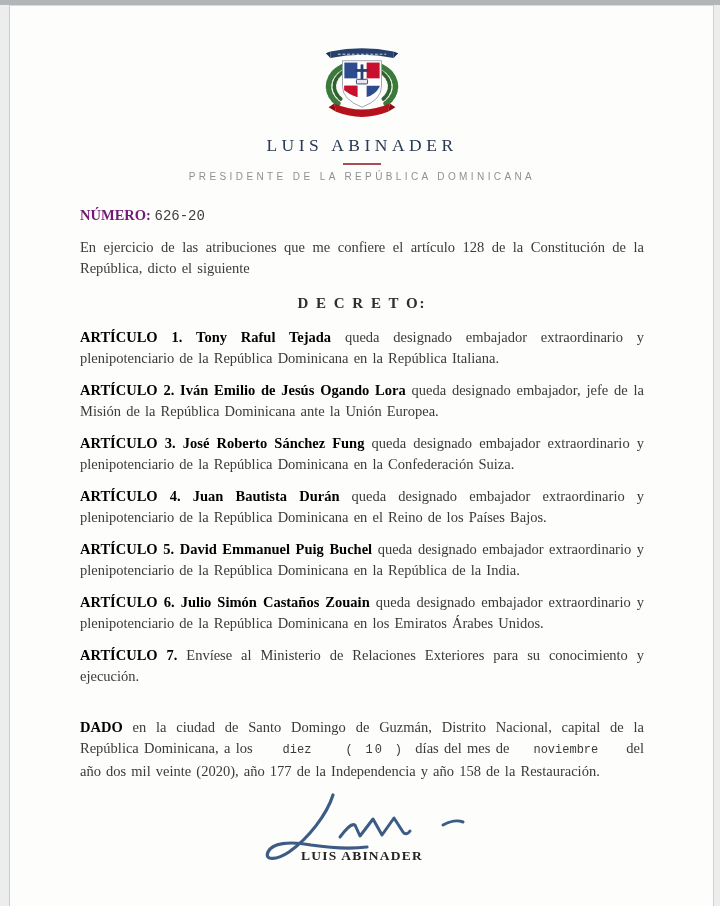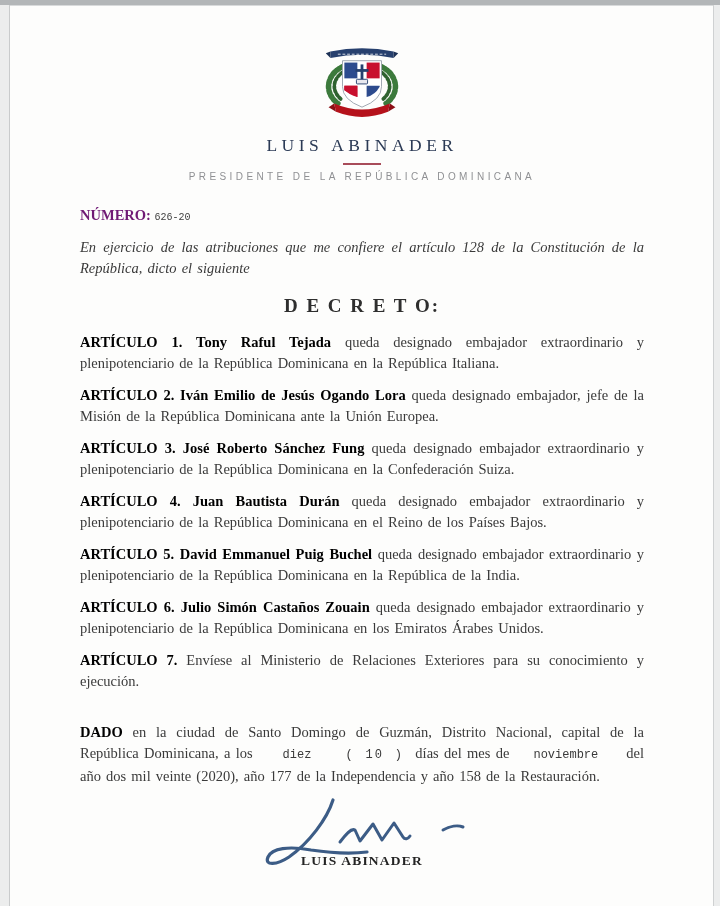--- a/index.html
+++ b/index.html
@@ -27,29 +27,29 @@
   }
   .hdr-rule{width:38px;height:2px;background:#a84c5a;margin:7px auto 6px auto;}
   .hdr-sub{
     font-family:"Liberation Sans","DejaVu Sans",sans-serif;
     font-size:10px;letter-spacing:3.4px;color:#8f9093;
   }
 
   
   .number-line{margin:25px 0 0 0;font-size:14.5px;}
   .number-line b{color:#701a75;}
-  .mono{font-family:"Liberation Mono","DejaVu Sans Mono",monospace;font-size:10px;color:#3f3f3f;}
+  .mono{font-family:"Liberation Mono","DejaVu Sans Mono",monospace;font-size:14px;color:#3f3f3f;}
 
   p.par{
     font-size:14.5px;line-height:21px;margin:0 0 11px 0;
     text-align:justify;word-spacing:1.5px;
   }
-  p.intro{margin-top:13px;margin-bottom:16px;font-style:italic;}
+  p.intro{margin-top:13px;margin-bottom:16px;}
   .decreto{
-    text-align:center;font-size:19px;font-weight:bold;color:#2e2e2e;
+    text-align:center;font-size:15px;font-weight:bold;color:#2e2e2e;
     letter-spacing:2px;margin:14px 0 15px 0;
   }
   p.par b{color:#000000;}
 
   p.dado{margin-top:30px;margin-bottom:0;}
   .typed{font-family:"Liberation Mono","DejaVu Sans Mono",monospace;font-size:12px;}
   .typed-day{margin:0 34px 0 30px;}
   .typed-num{margin:0 6px 0 0;letter-spacing:2px;}
   .typed-month{margin:0 28px 0 24px;}
 

